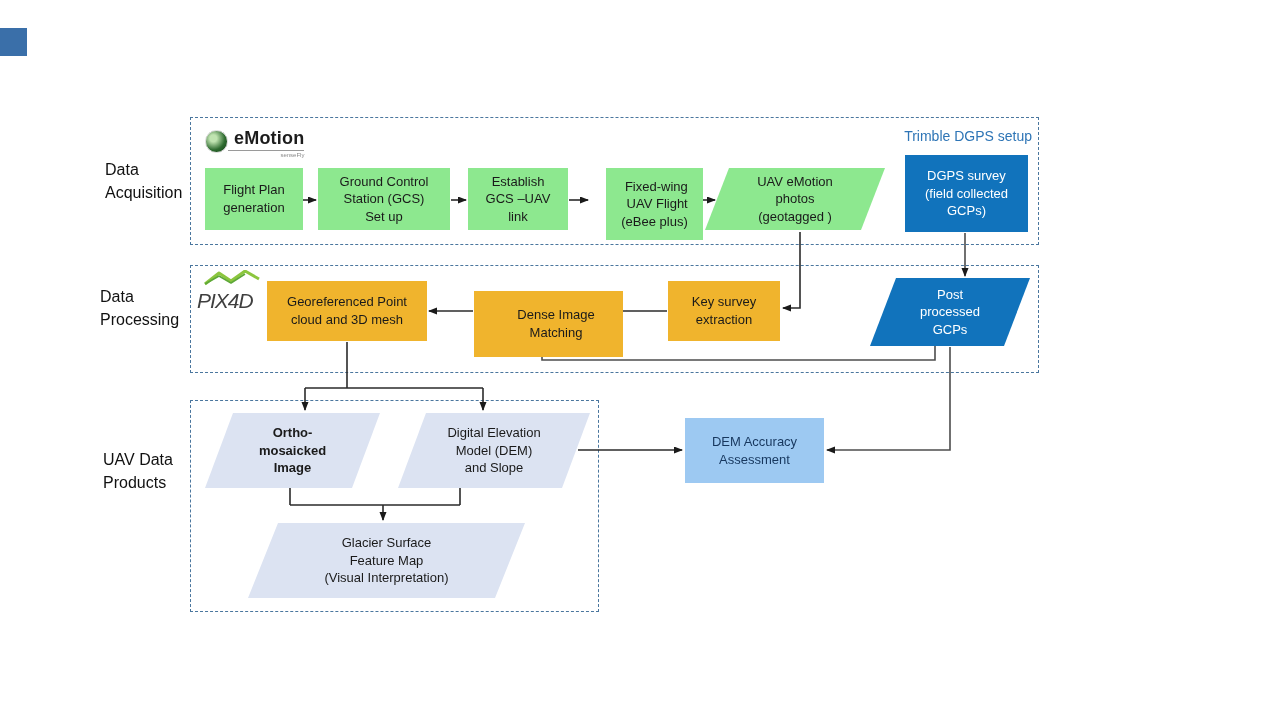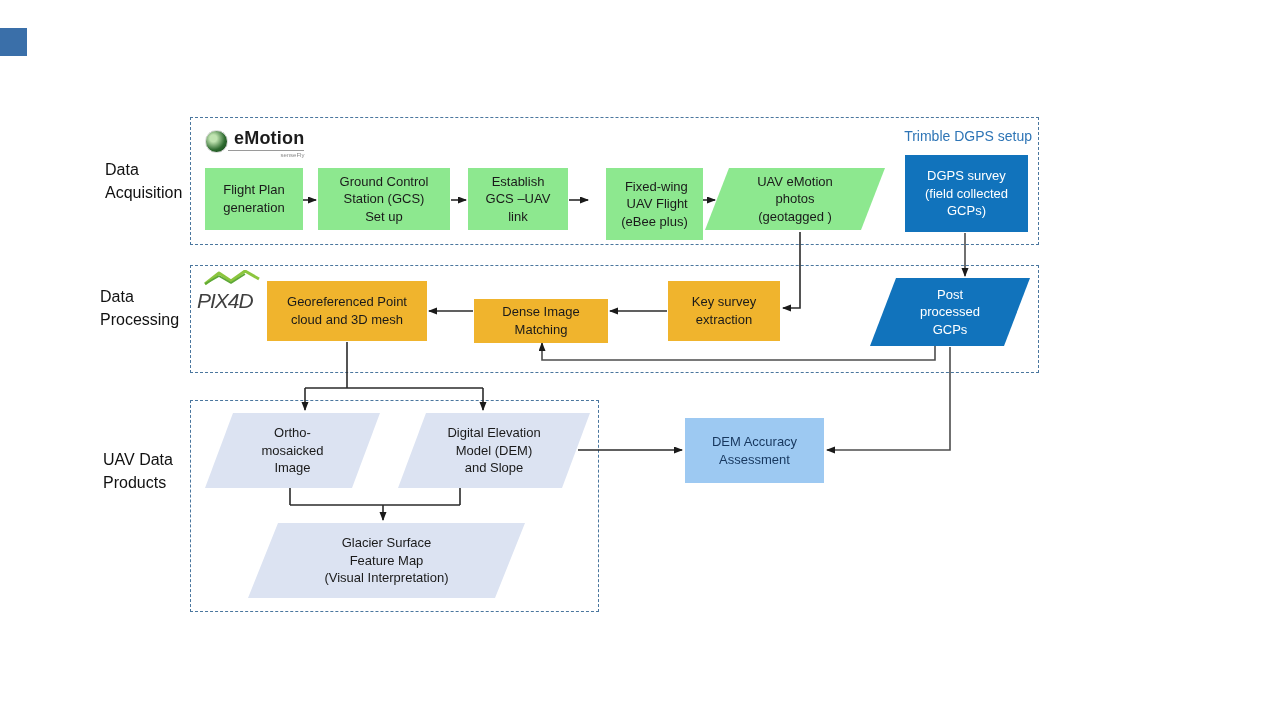--- a/index.html
+++ b/index.html
@@ -95,29 +95,29 @@
 (eBee plus)</div>
   <div class="node green para txt" style="left:705px;top:168px;width:180px;height:62px;--s:24px;">UAV eMotion
 photos
 (geotagged )</div>
   <div class="node blue txt" style="left:905px;top:155px;width:123px;height:77px;">DGPS survey
 (field collected
 GCPs)</div>
 
   <div class="node orange txt" style="left:267px;top:281px;width:160px;height:60px;">Georeferenced Point
 cloud and 3D mesh</div>
-  <div class="node orange txt" style="left:474px;top:299px;width:134px;height:44px;">Dense Image
+  <div class="node orange txt" style="left:474px;top:291px;width:134px;height:66px;padding-left:15px;">Dense Image
 Matching</div>
   <div class="node orange txt" style="left:668px;top:281px;width:112px;height:60px;">Key survey
 extraction</div>
   <div class="node blue para txt" style="left:870px;top:278px;width:160px;height:68px;--s:26px;">Post
 processed
 GCPs</div>
 
-  <div class="node product para txt" style="left:205px;top:413px;width:175px;height:75px;--s:28px;">Ortho-
+  <div class="node product para txt" style="left:205px;top:413px;width:175px;height:75px;font-weight:bold;--s:28px;">Ortho-
 mosaicked
 Image</div>
   <div class="node product para txt" style="left:398px;top:413px;width:192px;height:75px;--s:28px;">Digital Elevation
 Model (DEM)
 and Slope</div>
   <div class="node product para txt" style="left:248px;top:523px;width:277px;height:75px;--s:30px;">Glacier Surface
 Feature Map
 (Visual Interpretation)</div>
   <div class="node lightblue txt" style="left:685px;top:418px;width:139px;height:65px;">DEM Accuracy
 Assessment</div>

